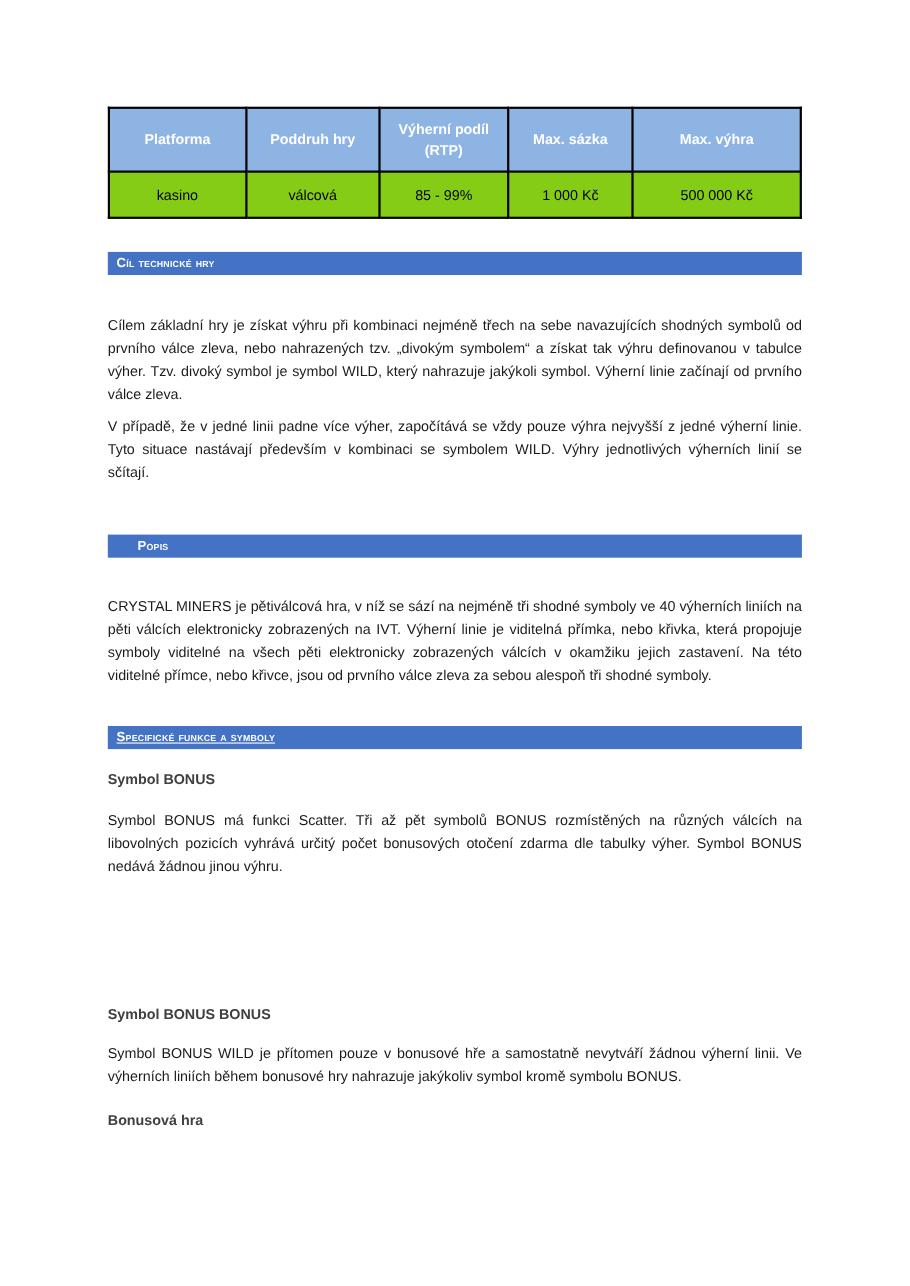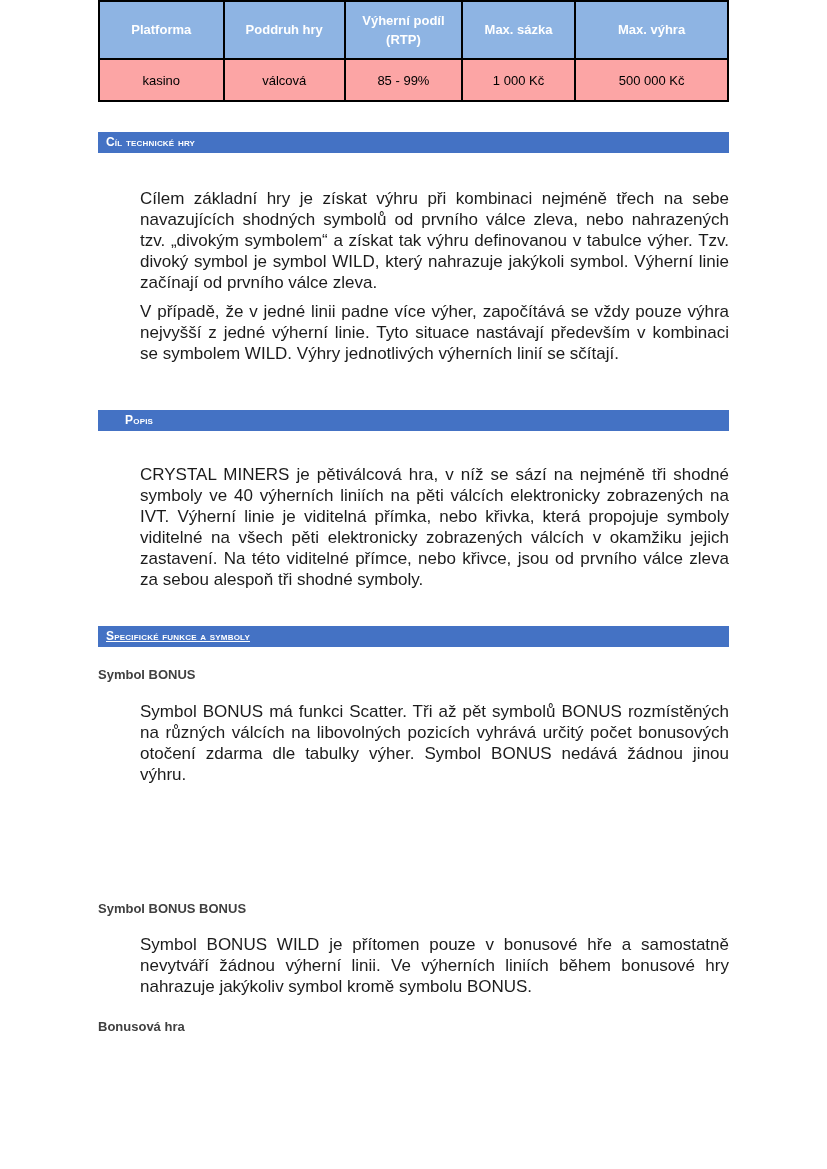--- a/index.html
+++ b/index.html
@@ -15,20 +15,21 @@
     width:827px; height:1169px;
     background:#ffffff;
   }
   .content {
     position:absolute;
     left:98px; top:0;
     width:631px;
   }
   
   table.spec-table {
+    margin-top:97px;
     width:100%;
     border-collapse:collapse;
     table-layout:fixed;
   }
   table.spec-table th, table.spec-table td {
     border:2px solid #000000;
     text-align:center;
     vertical-align:middle;
     font-size:13px;
     white-space:nowrap;
@@ -36,45 +37,44 @@
   table.spec-table th {
     background:#8EB4E3;
     color:#ffffff;
     font-weight:700;
     height:58px;
     line-height:1.5;
     white-space:normal;
     padding:0 6px;
   }
   table.spec-table td {
-    background:#fca5a5;
+    background:#84cc16;
     color:#000000;
     height:42px;
   }
   
   .section-bar {
     background:#4472C4;
     color:#ffffff;
     font-weight:700;
     font-variant:small-caps;
     font-size:12px;
     line-height:16px;
     padding:2px 4px 3px 8px;
     letter-spacing:0.2px;
   }
   .bar-goal     { margin-top:30px; }
   .bar-popis    { margin-top:46px;padding-left:27px; }
   .bar-specific { margin-top:36px;text-decoration:underline; }
   
   .para {
-    font-size:17px;
+    font-size:13px;
     line-height:21px;
     text-align:justify;
     color:#1c1c1c;
-    margin-left:42px;
   }
   .p-goal-1  { margin-top:35px; }
   .p-goal-2  { margin-top:8px;  }
   .p-popis-1 { margin-top:33px; }
   .p-bonus   { margin-top:16px; }
   .p-bonus-wild { margin-top:15px; }
   .subheading {
     font-size:13px;
     line-height:21px;
     font-weight:700;

